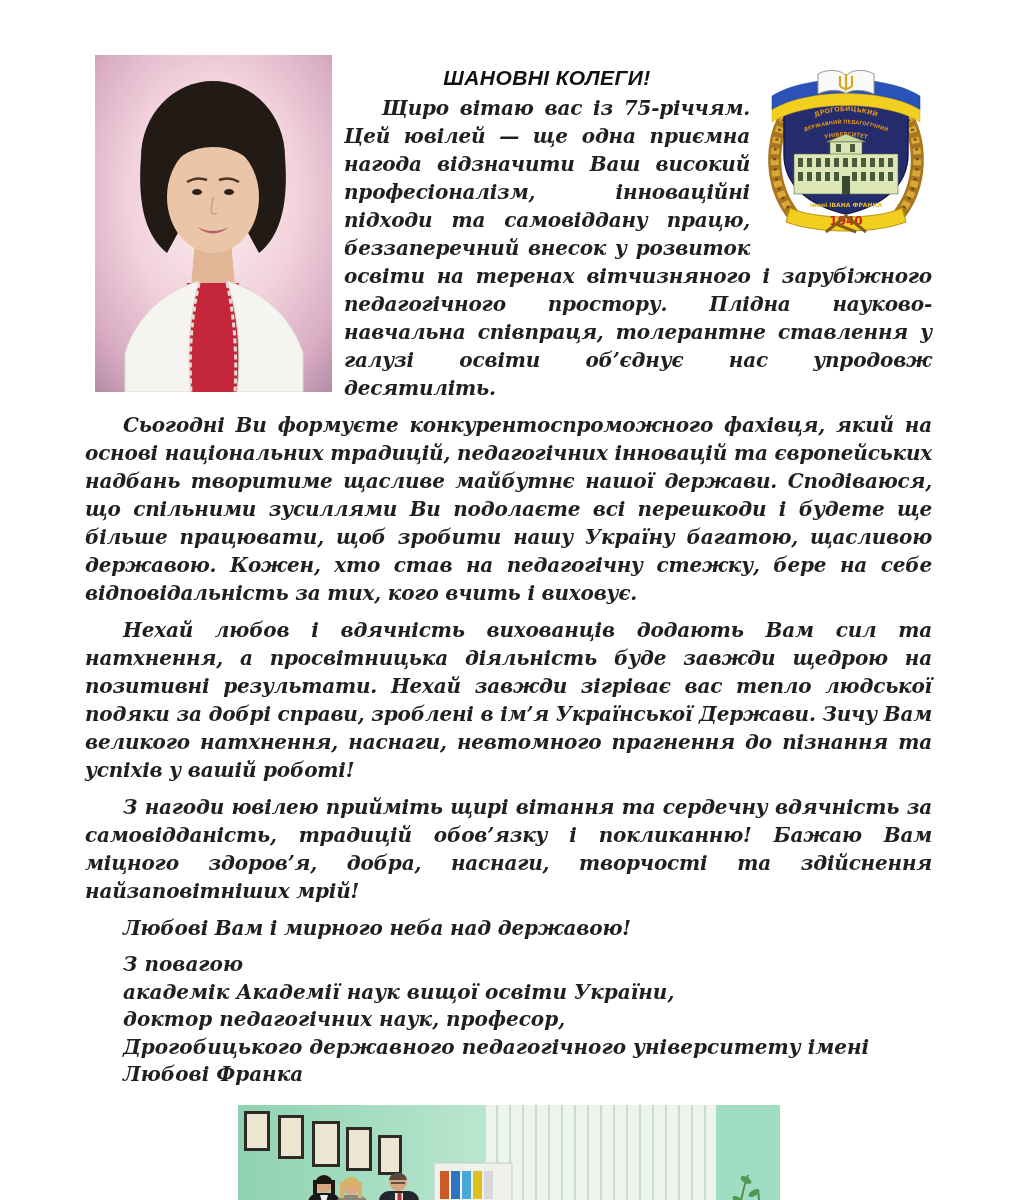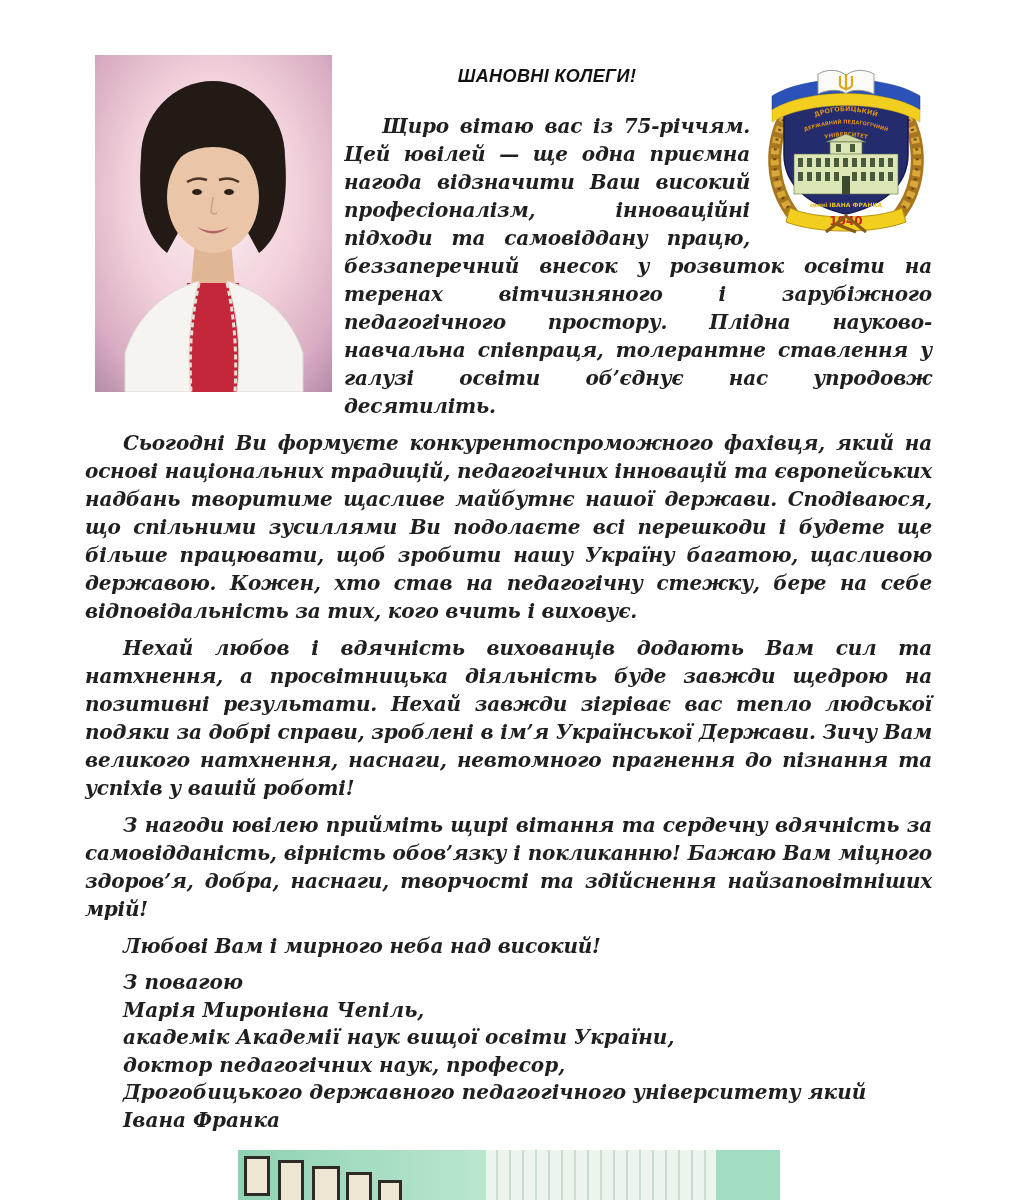--- a/index.html
+++ b/index.html
@@ -5,21 +5,21 @@
   html,body{margin:0;padding:0;background:#ffffff;}
   .page{
     position:relative;width:1020px;height:1200px;box-sizing:border-box;
     padding:50px 88px 0 85px;background:#fff;overflow:hidden;
     font-family:"DejaVu Serif",serif;color:#1f1f1f;
   }
   .portrait{float:left;margin:5px 12px 10px 10px;line-height:0;}
   .emblem{float:right;margin:8px 0 16px 10px;line-height:0;}
   h1.title{
     font-family:"Liberation Sans",sans-serif;font-style:italic;font-weight:bold;
-    font-size:18px;text-align:center;margin:16px 0 25px;letter-spacing:.4px;color:#111;
+    font-size:21px;text-align:center;margin:16px 0 4px;letter-spacing:.4px;color:#111;
   }
   p.body{
     font-style:italic;font-weight:bold;font-size:20px;line-height:28px;
     text-align:justify;text-indent:38px;margin:0 0 9px;letter-spacing:-0.2px;
   }
   .signature{margin:8px 0 12px 38px;font-style:italic;font-weight:bold;font-size:20px;line-height:27.5px;}
   .signature p{margin:0;}
   .groupphoto{width:542px;margin:16px auto 0;line-height:0;}
   svg text{font-family:"DejaVu Sans",sans-serif;}
 </style>
@@ -125,29 +125,28 @@
       <text x="86" y="167" text-anchor="middle" font-size="12" font-weight="bold" fill="#cc2020">1940</text>
       <path d="M66,174 L86,158 L106,174 M76,166 L96,174" stroke="#8a5a18" stroke-width="3" fill="none"></path>
     </svg>
   </div>
 
   <h1 class="title">ШАНОВНІ КОЛЕГИ!</h1>
 
   <p class="body">Щиро вітаю вас із 75-річчям. Цей ювілей — ще одна приємна нагода відзначити Ваш високий професіоналізм, інноваційні підходи та самовіддану працю, беззаперечний внесок у розвиток освіти на теренах вітчизняного і зарубіжного педагогічного простору. Плідна науково-навчальна співпраця, толерантне ставлення у галузі освіти об’єднує нас упродовж десятиліть.</p>
   <p class="body">Сьогодні Ви формуєте конкурентоспроможного фахівця, який на основі національних традицій, педагогічних інновацій та європейських надбань творитиме щасливе майбутнє нашої держави. Сподіваюся, що спільними зусиллями Ви подолаєте всі перешкоди і будете ще більше працювати, щоб зробити нашу Україну багатою, щасливою державою. Кожен, хто став на педагогічну стежку, бере на себе відповідальність за тих, кого вчить і виховує.</p>
   <p class="body">Нехай любов і вдячність вихованців додають Вам сил та натхнення, а просвітницька діяльність буде завжди щедрою на позитивні результати. Нехай завжди зігріває вас тепло людської подяки за добрі справи, зроблені в ім’я Української Держави. Зичу Вам великого натхнення, наснаги, невтомного прагнення до пізнання та успіхів у вашій роботі!</p>
-  <p class="body">З нагоди ювілею прийміть щирі вітання та сердечну вдячність за самовідданість, вірність обов’язку і покликанню! Бажаю Вам міцного здоров’я, добра, наснаги, творчості та здійснення найзаповітніших мрій!</p>
-  <p class="body">Любові Вам і мирного неба над високий!</p>
+  <p class="body">З нагоди ювілею прийміть щирі вітання та сердечну вдячність за самовідданість, традицій обов’язку і покликанню! Бажаю Вам міцного здоров’я, добра, наснаги, творчості та здійснення найзаповітніших мрій!</p>
+  <p class="body">Любові Вам і мирного неба над державою!</p>
 
   <div class="signature">
     <p>З повагою</p>
-    <p>Марія Миронівна Чепіль,</p>
     <p>академік Академії наук вищої освіти України,</p>
     <p>доктор педагогічних наук, професор,</p>
-    <p>Дрогобицького державного педагогічного університету який Івана Франка</p>
+    <p>Дрогобицького державного педагогічного університету імені Любові Франка</p>
   </div>
 
   <div class="groupphoto">
     <svg width="542" height="315" viewBox="0 0 542 315">
       <defs>
         <linearGradient id="wall" x1="0" y1="0" x2="1" y2="0">
           <stop offset="0" stop-color="#8fd2b2"></stop>
             <stop offset="0.45" stop-color="#b9e6cf"></stop>
             <stop offset="0.75" stop-color="#dff2e8"></stop>
             <stop offset="1" stop-color="#9fdcc2"></stop>

